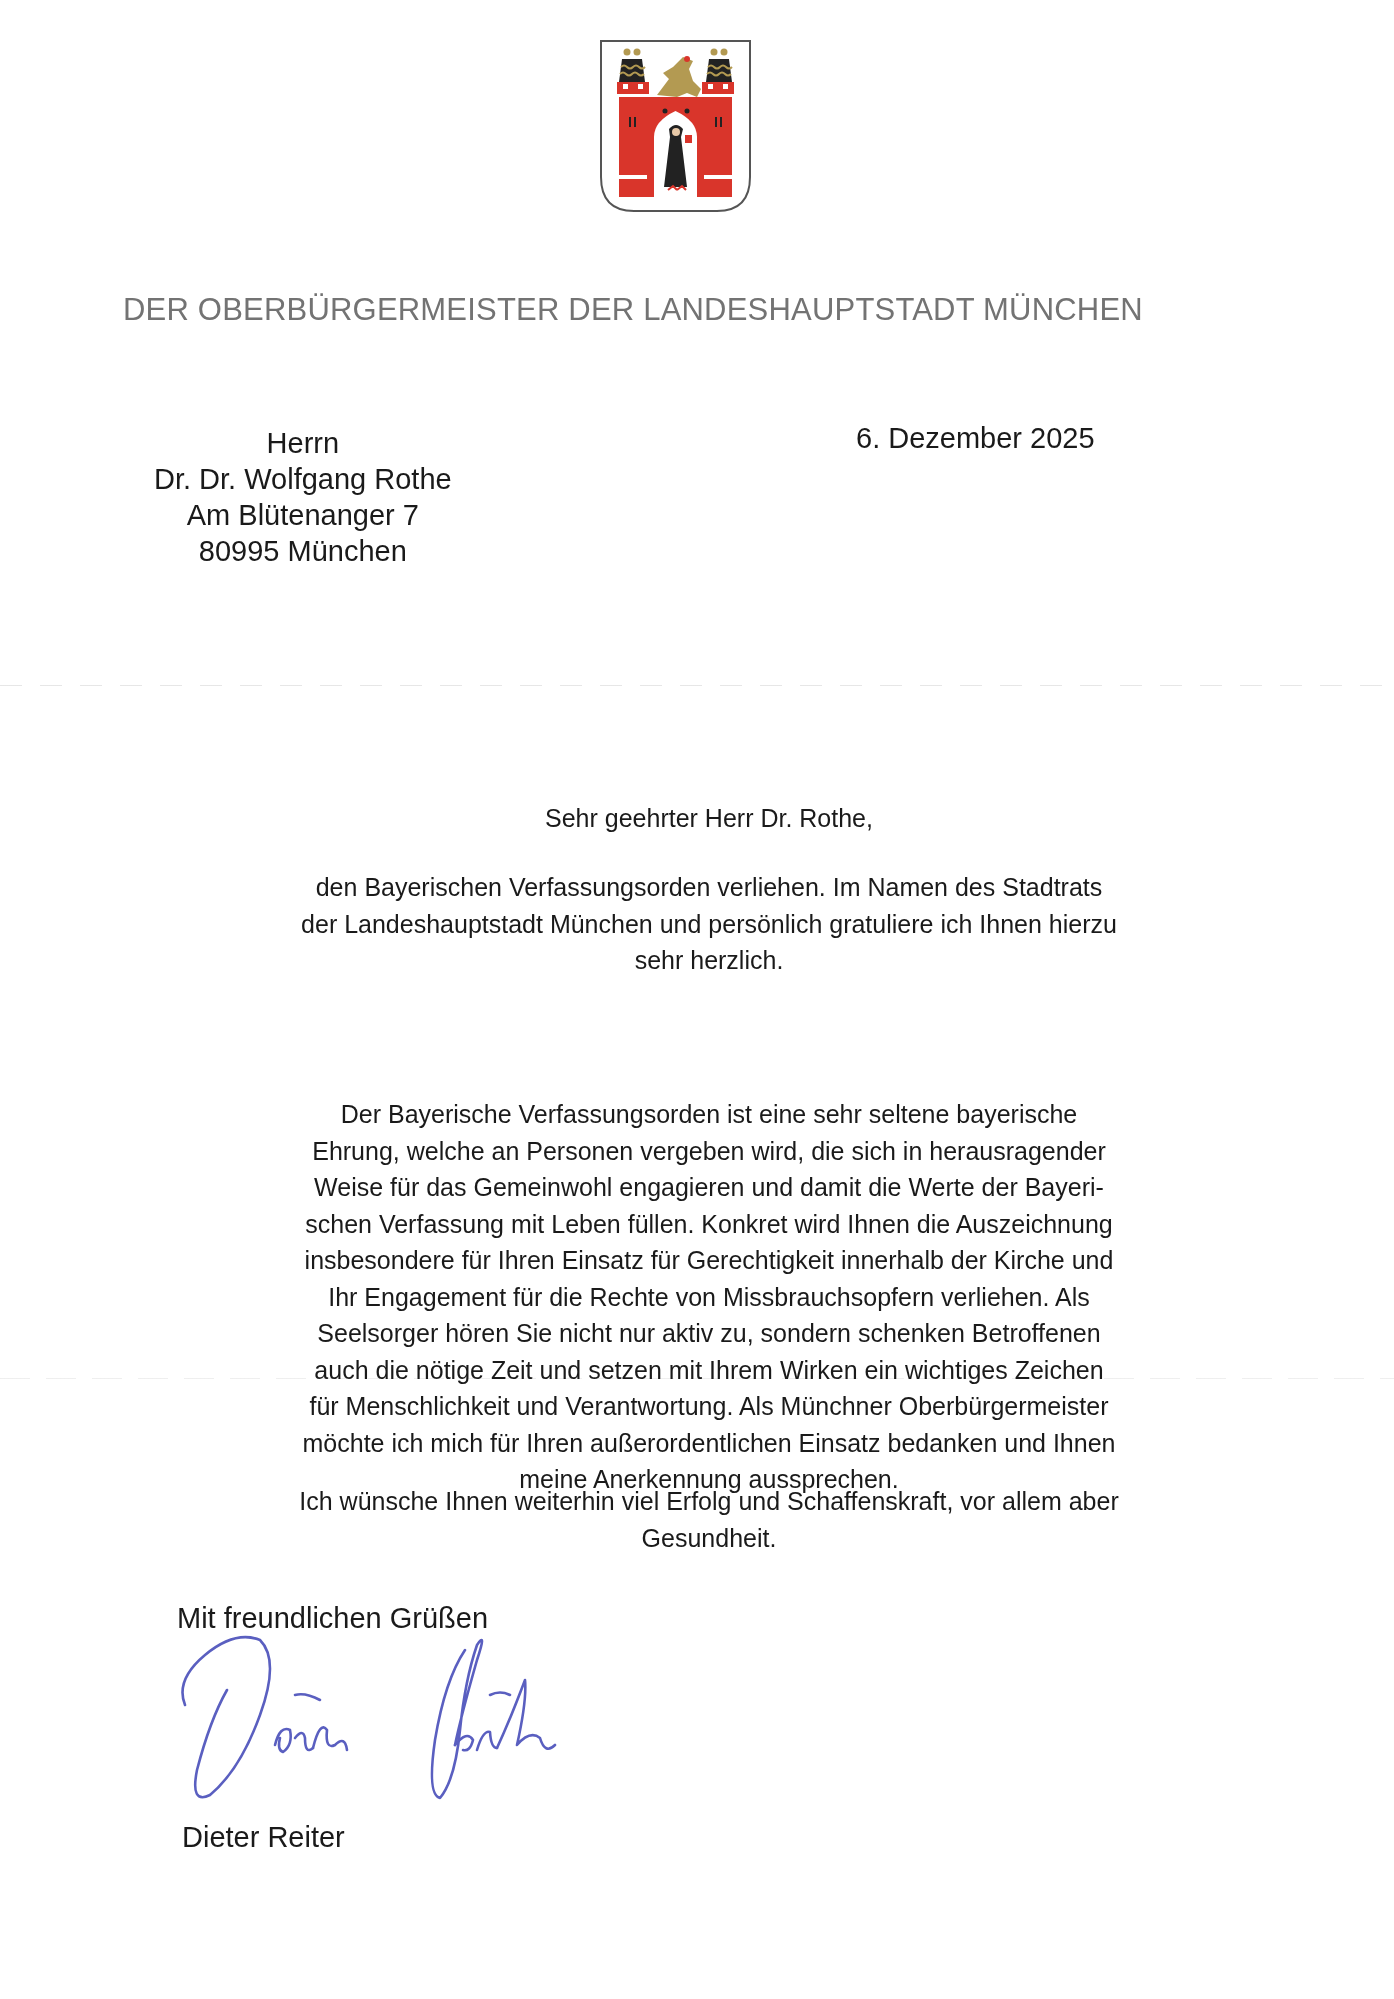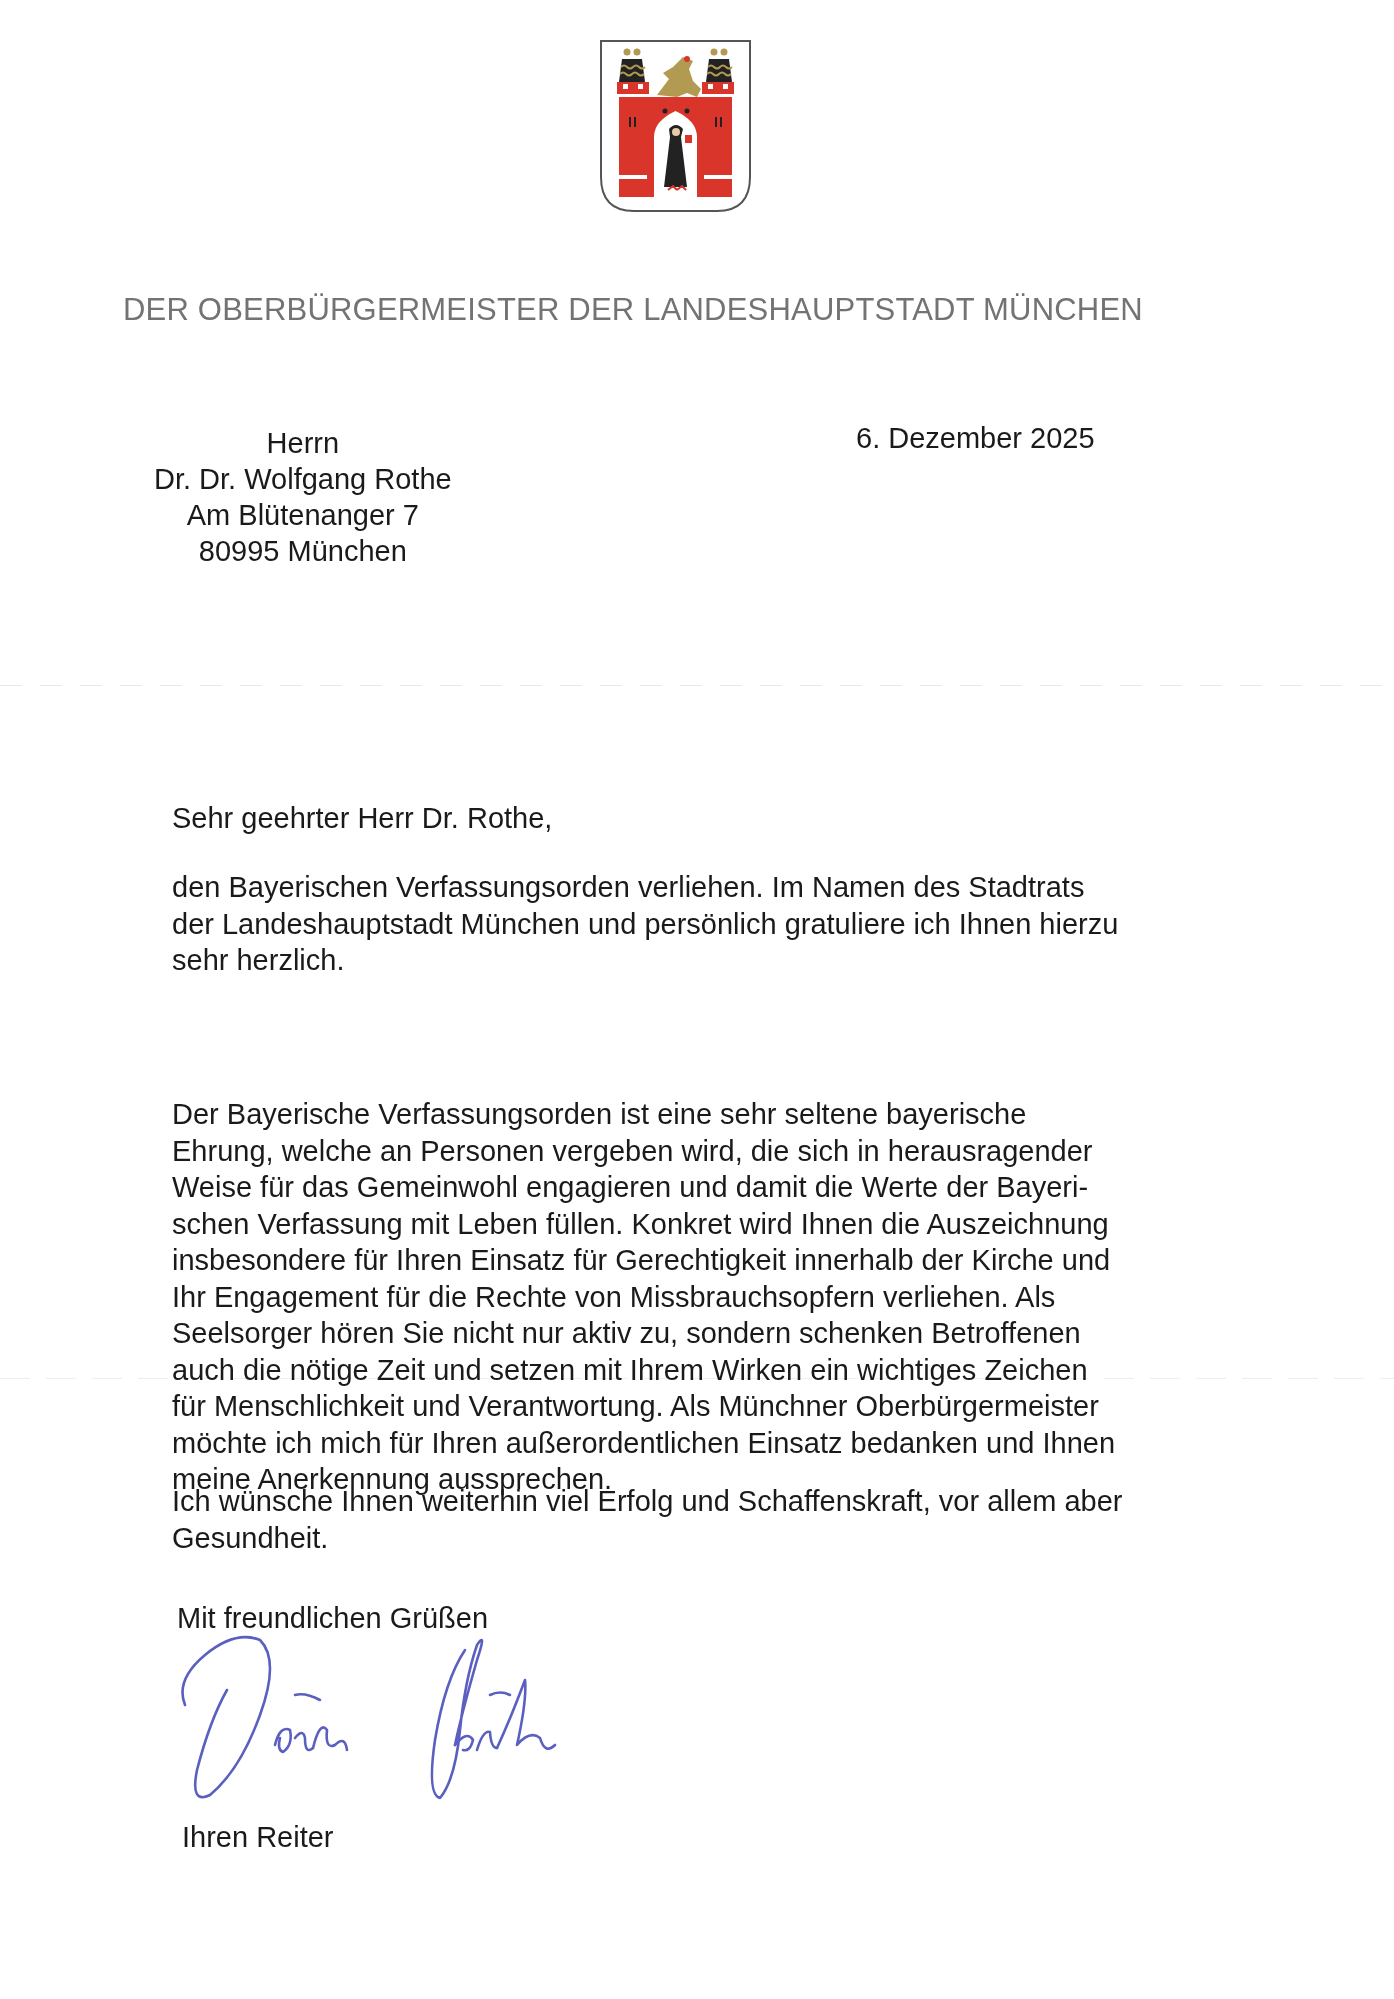--- a/index.html
+++ b/index.html
@@ -11,21 +11,21 @@
   .fold1 { top: 685px; background: repeating-linear-gradient(90deg, #dcdcdc 0 22px, transparent 22px 40px); opacity: .7; }
   .fold2 { top: 1378px; background: repeating-linear-gradient(90deg, #e4e4e4 0 30px, transparent 30px 46px); opacity: .6; }
   .crest { position: absolute; left: 597px; top: 37px; width: 157px; height: 178px; }
   .heading {
     position: absolute; left: 123px; top: 292px; font-size: 31px; color: #737373;
     letter-spacing: 0.2px; white-space: nowrap;
   }
   .recipient { position: absolute; left: 154px; top: 425px; font-size: 29px; line-height: 36px; text-align: center; }
   .recipient div { white-space: nowrap; }
   .date { position: absolute; left: 856px; top: 422px; font-size: 29px; white-space: nowrap; }
-  .body-text { position: absolute; left: 172px; width: 1060px; font-size: 29px; line-height: 36.5px; }
+  .body-text { position: absolute; left: 179px; width: 1060px; font-size: 25px; line-height: 36.5px; text-align: center; }
   .body-text .line { white-space: nowrap; }
   .salutation { top: 800px; }
   .p1 { top: 869px; }
   .p2 { top: 1052px; margin-top: 44px; }
   .p3 { top: 1483px; }
   .closing { position: absolute; left: 177px; top: 1602px; font-size: 29px; white-space: nowrap; }
   .signature { position: absolute; left: 165px; top: 1620px; width: 470px; height: 195px; }
   .signer { position: absolute; left: 182px; top: 1821px; font-size: 29px; white-space: nowrap; }
 </style>
 </head>
@@ -123,13 +123,13 @@
   <path d="M130 118 Q138 108 140 118 Q140 135 148 128"></path>
   <path d="M148 128 Q155 100 162 110 Q160 130 170 125 Q180 115 182 130"></path>
   <path d="M130 75 Q140 72 155 80"></path>
   <path d="M300 30 Q280 60 270 120 Q262 175 275 178 Q290 160 295 110 Q300 60 312 25 Q322 10 312 40 Q295 100 290 125"></path>
   <path d="M290 125 Q302 110 308 120 Q305 132 298 130"></path>
   <path d="M312 130 Q318 110 325 112 Q326 128 332 128"></path>
   <path d="M332 128 Q345 100 360 60 Q362 80 352 125 Q365 110 375 118 Q380 135 390 125"></path>
   <path d="M325 75 Q335 70 345 75"></path>
 </svg>
 
-<div class="signer">Ihren Reiter</div>
+<div class="signer">Dieter Reiter</div>
 
 </body></html>

